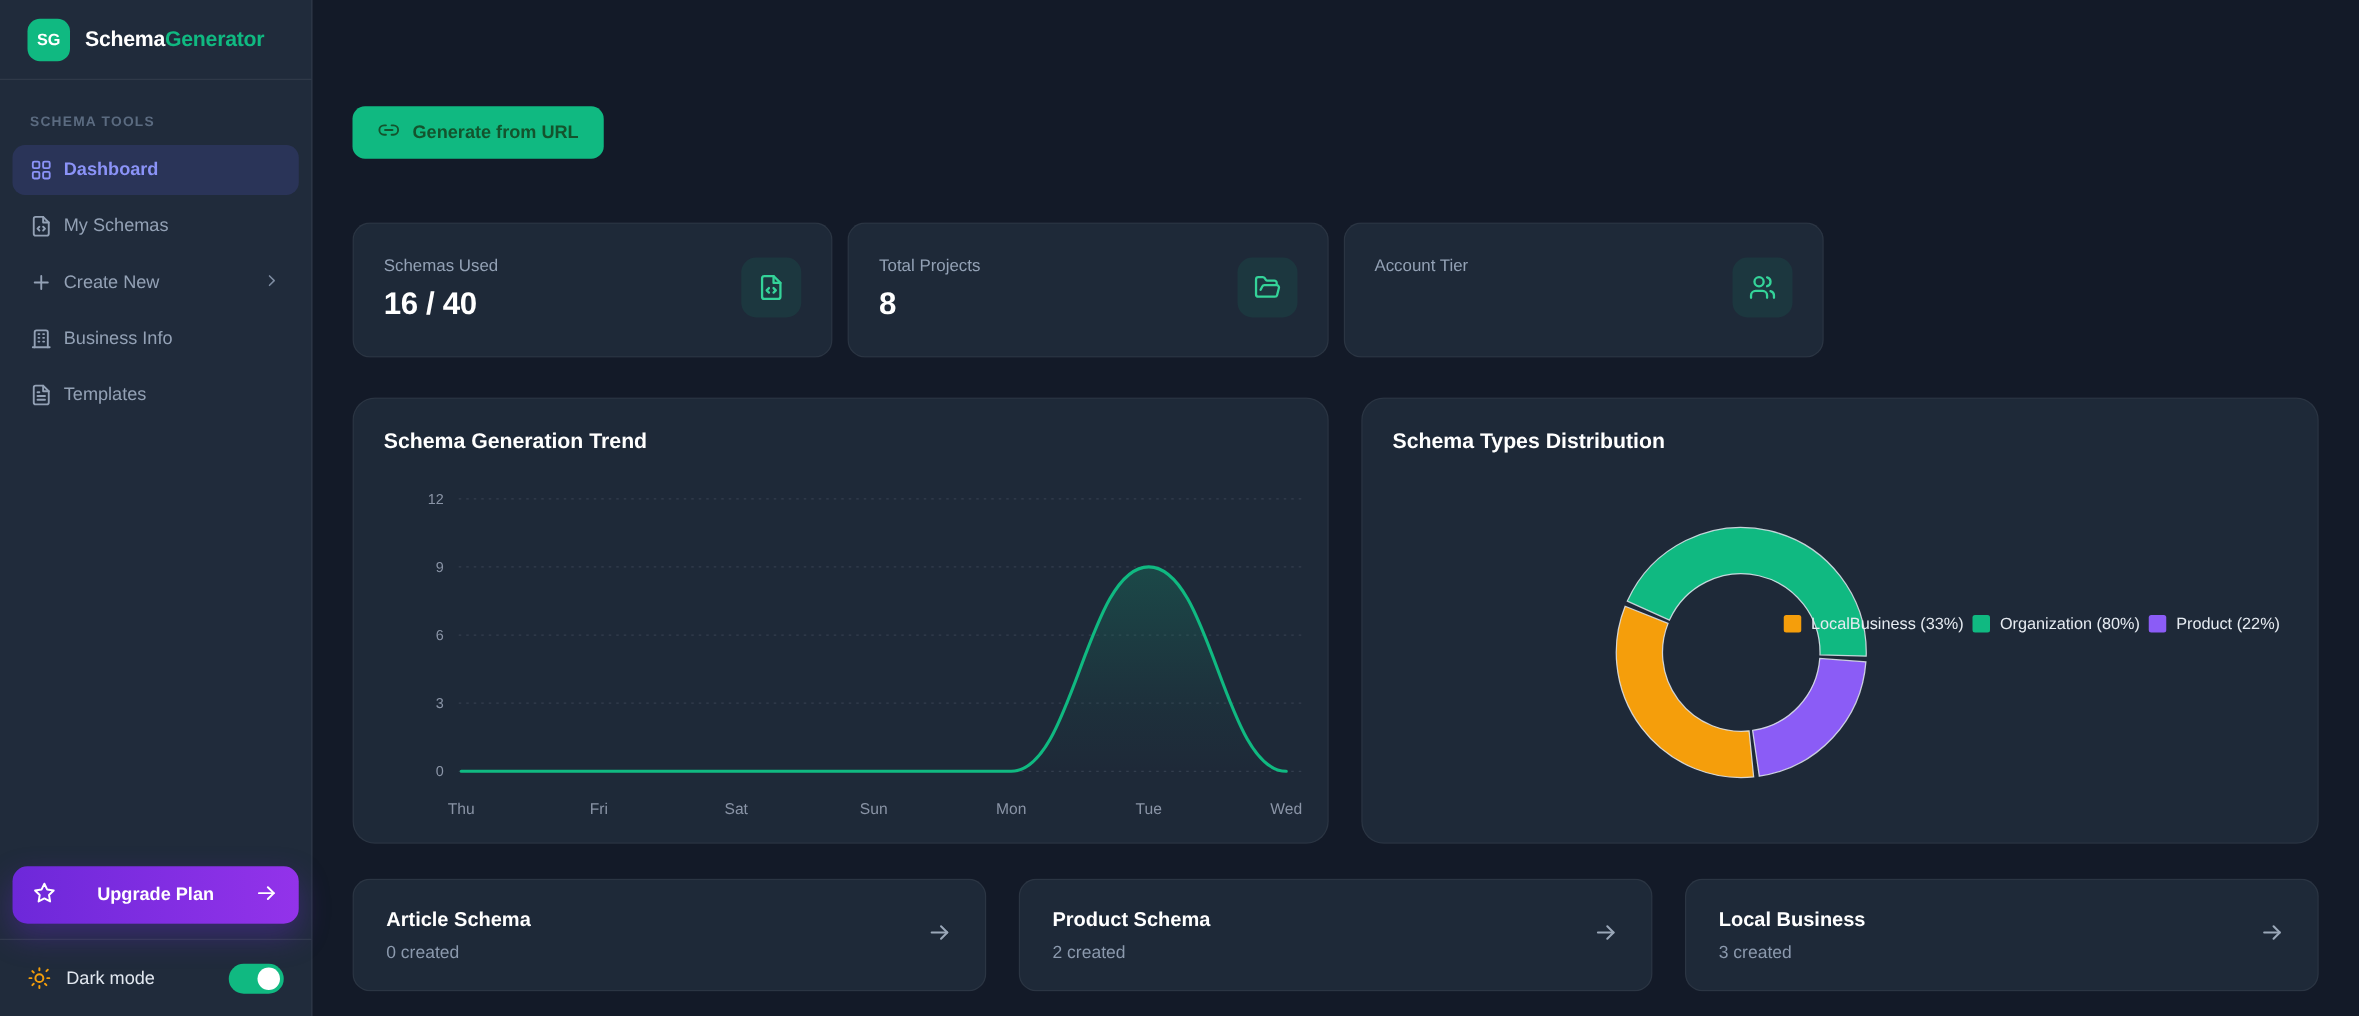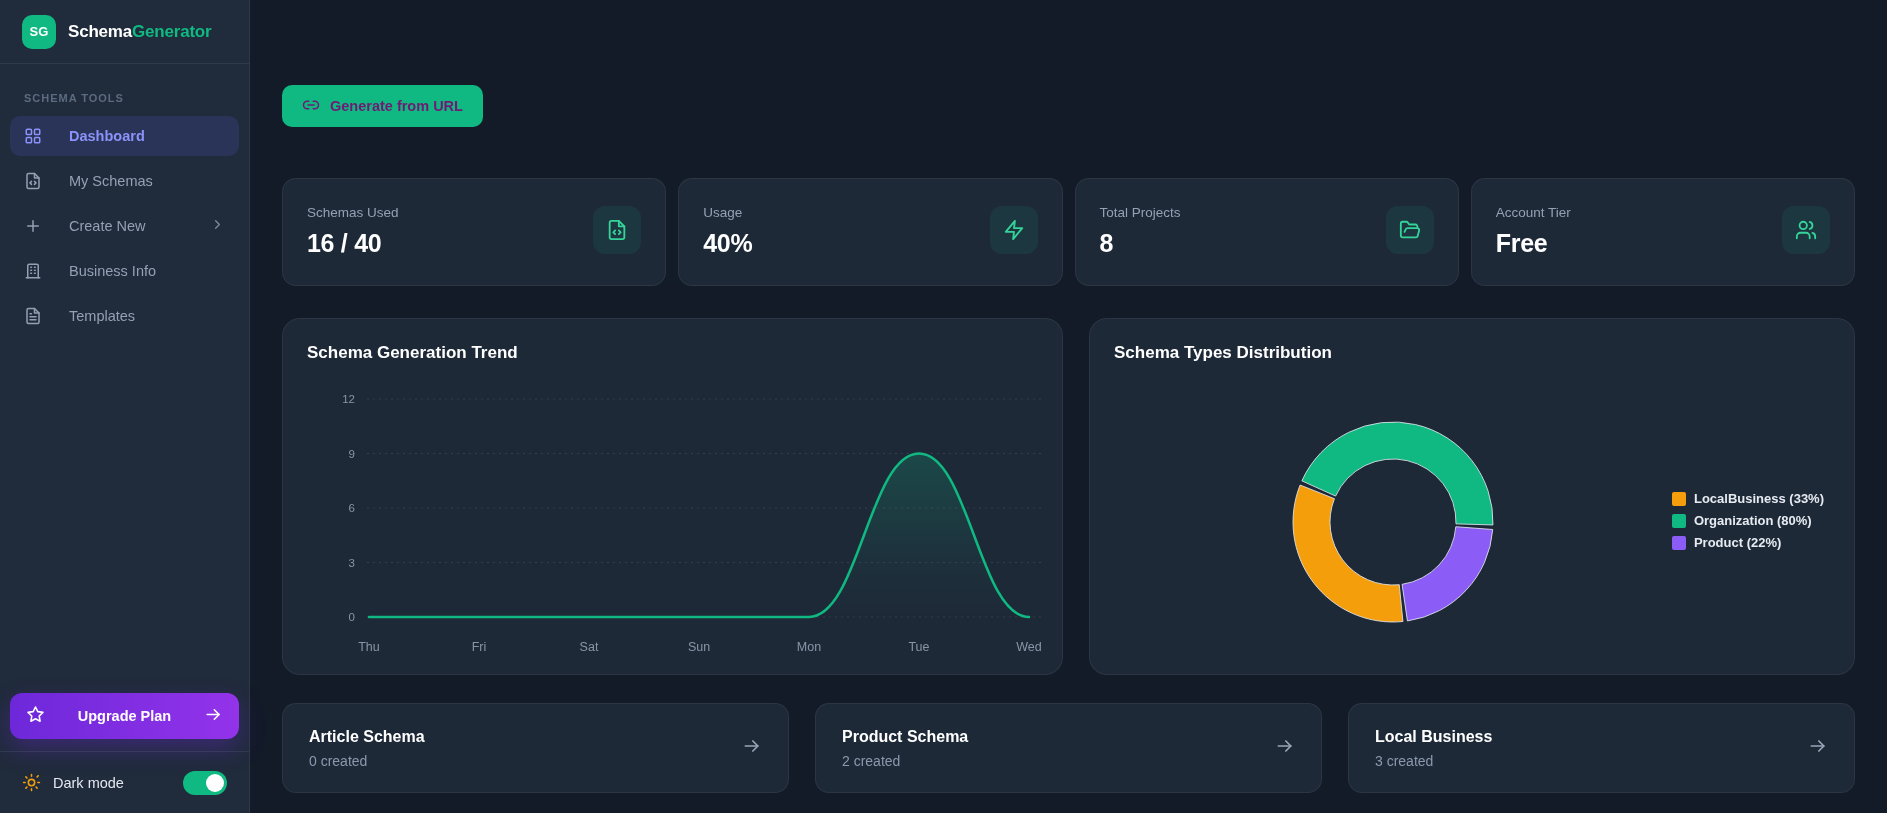--- a/index.html
+++ b/index.html
@@ -11,21 +11,21 @@
   aside { width:250px; flex:0 0 250px; background:#202b3b; border-right:1px solid rgba(255,255,255,.07);
           display:flex; flex-direction:column;justify-content:space-between; }
   .logo-row { height:64px; display:flex; align-items:center; gap:12px; padding:0 22px;
               border-bottom:1px solid rgba(255,255,255,.07); }
   .logo-badge { width:34px; height:34px; border-radius:10px; background:#10b981; color:#fff;
                 font-weight:700; font-size:13px; display:flex; align-items:center; justify-content:center; }
   .brand { font-size:17px; font-weight:700; color:#fff; letter-spacing:-.2px; }
   .brand .green { color:#10b981; }
   .section-label { padding:28px 24px 12px; font-size:11px; font-weight:700; letter-spacing:.09em; color:#5b6b80; }
   nav { display:flex; flex-direction:column; gap:5px; padding:0 10px; }
-  .nav-item { display:flex; align-items:center; gap:27px; height:40px; padding:0 14px; border-radius:10px;
+  .nav-item { display:flex; align-items:center; gap:9px; height:40px; padding:0 14px; border-radius:10px;
               color:#93a1b5; font-size:14.5px; cursor:pointer; }
   .nav-item svg { width:18px; height:18px; flex:0 0 18px; }
   .nav-item .chev { margin-left:auto; color:#7d8ba0; }
   .nav-item .chev svg { width:15px; height:15px; }
   .nav-item.active { background:rgba(99,102,241,.16); color:#8b93f8; font-weight:700; }
   .side-spacer { flex:1; }
   .upgrade-wrap { padding:0 10px 12px; }
   .upgrade { width:100%; height:46px; border:none; border-radius:12px; cursor:pointer;
              background:linear-gradient(90deg,#6d28d9,#9333ea); color:#fff; font-family:inherit;
              font-size:14.5px; font-weight:700; display:flex; align-items:center; justify-content:space-between;
@@ -38,41 +38,41 @@
   .darkmode .label { color:#e2e8f0; font-size:14.5px; }
   .toggle { margin-left:auto; width:44px; height:24px; border-radius:999px; background:#10b981;
             position:relative; cursor:pointer; border:none; }
   .toggle .knob { position:absolute; right:3px; top:3px; width:18px; height:18px; border-radius:50%; background:#fff; }
 
   
   main { flex:1; padding:0 32px; position:relative; }
   .header-row { margin-top:56px; display:flex; align-items:flex-start; justify-content:space-between; }
   h1 { font-size:31px; font-weight:800; color:#fff; letter-spacing:-.5px; line-height:40px; }
   .subtitle { margin-top:8px; font-size:15px; color:#8b99ad; }
-  .cta { margin-top:29px; height:42px; border:none; border-radius:10px; background:#10b981; color:#701a75;
+  .cta { margin-top:29px; height:42px; border:none; border-radius:10px; background:#10b981; color:#14532d;
          font-family:inherit; font-size:14.5px; font-weight:700; display:flex; align-items:center; gap:10px;
          padding:0 20px; cursor:pointer; }
   .cta svg { width:18px; height:18px; }
 
   .stats { margin-top:51px; display:grid; grid-template-columns:repeat(4,1fr); gap:12px; }
   .stat-card { position:relative; height:108px; background:#1e2938; border:1px solid rgba(255,255,255,.06);
                border-radius:14px; padding:26px 24px; }
   .stat-label { font-size:13.5px; color:#93a1b5; margin-bottom:9px; }
   .stat-value { font-size:25px; font-weight:800; color:#fff; letter-spacing:-.3px; }
   .stat-icon { position:absolute; right:24px; top:27px; width:48px; height:48px; border-radius:12px;
                background:rgba(16,185,129,.1); display:flex; align-items:center; justify-content:center; color:#34d399; }
   .stat-icon svg { width:22px; height:22px; }
 
   .charts { margin-top:32px; display:grid; grid-template-columns:781fr 766fr; gap:26px; }
   .chart-card { position:relative; height:357px; background:#1e2938; border:1px solid rgba(255,255,255,.06);
                 border-radius:18px; overflow:hidden; }
   .chart-title { position:absolute; left:24px; top:24px; font-size:17px; font-weight:700; color:#fff; }
   #trend-svg { position:absolute; left:20px; top:54px; }
   #donut-svg { position:absolute; left:0; top:0; }
-  .legend { position:absolute; right:30px; top:172px; display:flex; flex-direction:column; gap:7px;font-weight:bold; }
+  .legend { position:absolute; right:30px; top:172px; display:flex; flex-direction:row; gap:7px; }
   .legend-item { display:flex; align-items:center; gap:8px; font-size:13px; color:#e6ebf1; }
   .legend-swatch { width:14px; height:14px; border-radius:2px; flex:0 0 14px; }
 
   .quick { margin-top:28px; display:grid; grid-template-columns:repeat(3,1fr); gap:26px; }
   .quick-card { height:90px; background:#1e2938; border:1px solid rgba(255,255,255,.06); border-radius:14px;
                 padding:0 26px; display:flex; align-items:center; justify-content:space-between; cursor:pointer; }
   .quick-title { font-size:16px; font-weight:700; color:#fff; margin-bottom:7px; }
   .quick-sub { font-size:14px; color:#8b99ad; }
   .quick-arrow { color:#9aa7b8; }
   .quick-arrow svg { width:20px; height:20px; }
@@ -179,40 +179,30 @@
           <div class="stat-icon">
             <svg viewBox="0 0 24 24" fill="none" stroke="currentColor" stroke-width="2" stroke-linecap="round" stroke-linejoin="round">
               <path d="M14 2H6a2 2 0 0 0-2 2v16a2 2 0 0 0 2 2h12a2 2 0 0 0 2-2V8z"></path>
               <path d="M14 2v6h6"></path>
               <path d="m10 12.5-2 2 2 2"></path>
               <path d="m14 16.5 2-2-2-2"></path>
             </svg>
           </div>
         </div>
         <div class="stat-card">
-          <div class="stat-label">Usage</div>
-          <div class="stat-value">40%</div>
-          <div class="stat-icon">
-            <svg viewBox="0 0 24 24" fill="none" stroke="currentColor" stroke-width="2" stroke-linecap="round" stroke-linejoin="round">
-              <path d="M13 2 3 14h9l-1 8 10-12h-9l1-8z"></path>
-            </svg>
-          </div>
-        </div>
-        <div class="stat-card">
           <div class="stat-label">Total Projects</div>
           <div class="stat-value">8</div>
           <div class="stat-icon">
             <svg viewBox="0 0 24 24" fill="none" stroke="currentColor" stroke-width="2" stroke-linecap="round" stroke-linejoin="round">
               <path d="m6 14 1.45-2.9A2 2 0 0 1 9.24 10H20a2 2 0 0 1 1.94 2.5l-1.54 6a2 2 0 0 1-1.95 1.5H4a2 2 0 0 1-2-2V5a2 2 0 0 1 2-2h3.9a2 2 0 0 1 1.69.9l.81 1.2a2 2 0 0 0 1.67.9H18a2 2 0 0 1 2 2v2"></path>
             </svg>
           </div>
         </div>
         <div class="stat-card">
           <div class="stat-label">Account Tier</div>
-          <div class="stat-value">Free</div>
           <div class="stat-icon">
             <svg viewBox="0 0 24 24" fill="none" stroke="currentColor" stroke-width="2" stroke-linecap="round" stroke-linejoin="round">
               <path d="M16 21v-2a4 4 0 0 0-4-4H6a4 4 0 0 0-4 4v2"></path>
               <circle cx="9" cy="7" r="4"></circle>
               <path d="M22 21v-2a4 4 0 0 0-3-3.87"></path>
               <path d="M16 3.13a4 4 0 0 1 0 7.75"></path>
             </svg>
           </div>
         </div>
       </div>

